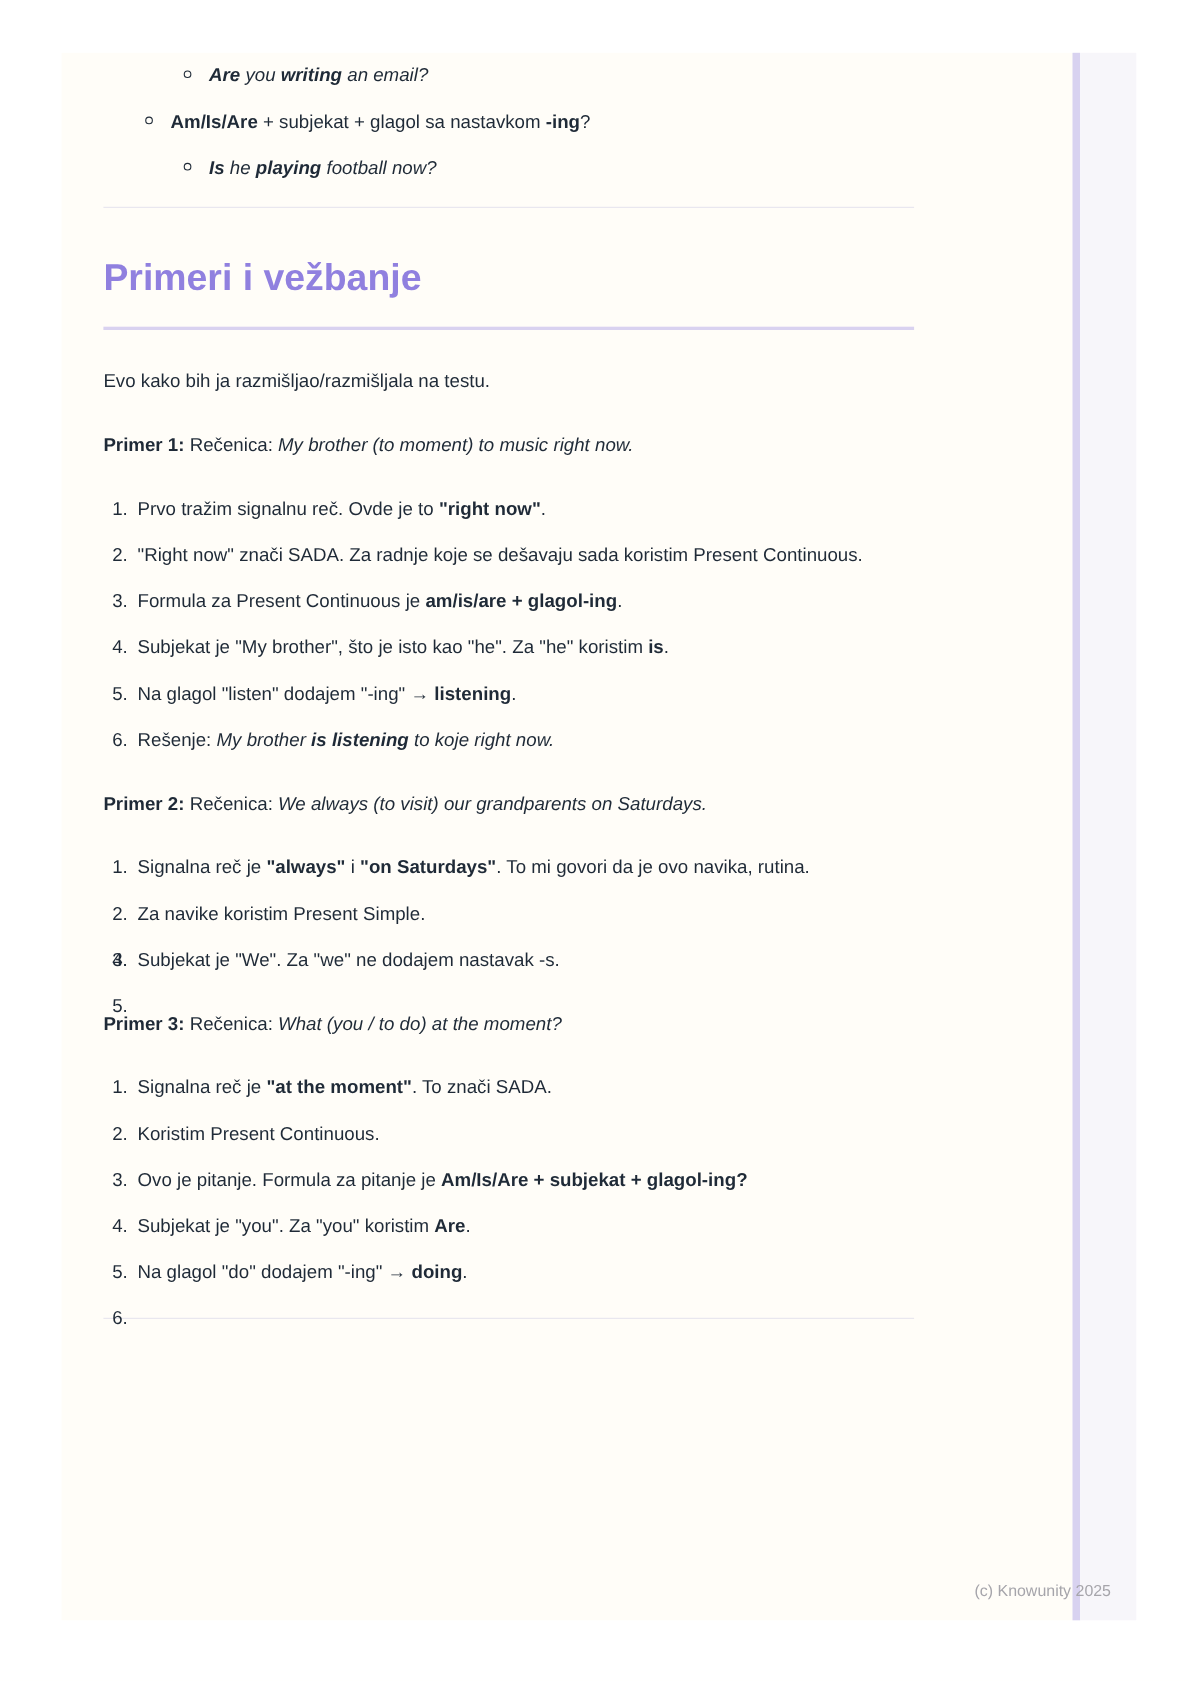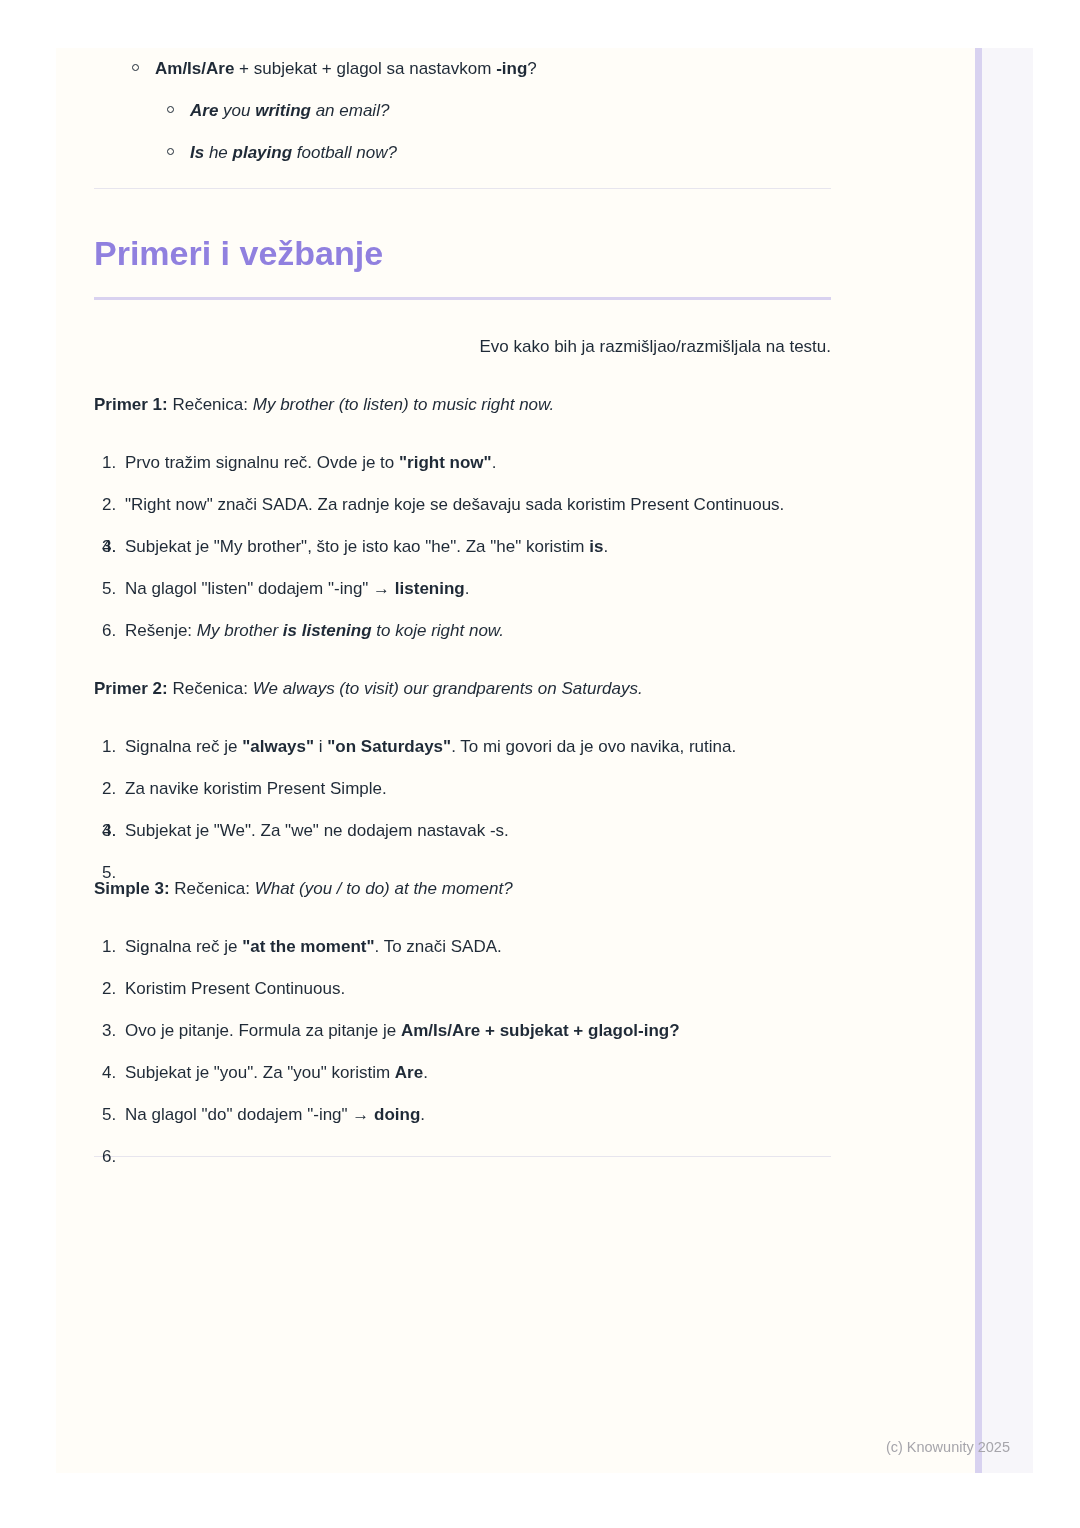--- a/index.html
+++ b/index.html
@@ -60,21 +60,21 @@
     font-size: 34px; line-height: 40px;
     font-weight: 700;
     color: #9080df;
     margin: 44px 0 24px 0;
   }
   .divider-accent {
     border: none; height: 0;
     border-top: 3px solid #d9d2f0;
     margin: 0 0 30px 0;
   }
-  p.intro { margin: 0 0 20px 0; text-align: right; }
+  p.intro { margin: 0 0 20px 0; }
   p.lead { margin: 24px 0 0 0; }
   .steps { margin: 24px 0 24px 0; }
   .step { position: relative; padding-left: 31px; margin-bottom: 8px; }
   .step-num { position: absolute; left: 8px; top: 0; }
 
   .copyright {
     position: absolute;
     top: 1437px; right: 70px;
     font-size: 14.5px; line-height: 20px;
     color: #a6a5ab;
@@ -87,51 +87,51 @@
 <body>
 
 <div class="page layer"></div>
 <div class="page-edge-stripe layer"></div>
 <div class="side-panel layer"></div>
 
 <div class="doc-wrap">
   <div class="doc">
 
     <div id="bullet-list">
+        <div class="bullet-row lvl2"><span class="bullet-marker"></span><span><span class="b i">Are</span><span class="i"> you </span><span class="b i">writing</span><span class="i"> an email?</span></span></div>
         <div class="bullet-row lvl1"><span class="bullet-marker"></span><span><span class="b">Am/Is/Are</span><span> + subjekat + glagol sa nastavkom </span><span class="b">-ing</span><span>?</span></span></div>
-        <div class="bullet-row lvl2"><span class="bullet-marker"></span><span><span class="b i">Are</span><span class="i"> you </span><span class="b i">writing</span><span class="i"> an email?</span></span></div>
         <div class="bullet-row lvl2"><span class="bullet-marker"></span><span><span class="b i">Is</span><span class="i"> he </span><span class="b i">playing</span><span class="i"> football now?</span></span></div>
       </div>
 
     <hr class="divider">
 
     <h1 class="page-title">Primeri i vežbanje</h1>
     <hr class="divider-accent">
 
     <p class="intro">Evo kako bih ja razmišljao/razmišljala na testu.</p>
 
     <div id="examples">
-        <p class="lead"><span class="b">Primer 1:</span><span> Rečenica: </span><span class="i">My brother (to listen) to music right now.</span></p>
+        <p class="lead"><span class="b">Primer 1:</span><span> Rečenica: </span><span class="i">My brother (to moment) to music right now.</span></p>
         <div class="steps">
           <div class="step"><span class="step-num">1.</span><span><span>Prvo tražim signalnu reč. Ovde je to </span><span class="b">"right now"</span><span>.</span></span></div>
           <div class="step"><span class="step-num">2.</span><span><span>"Right now" znači SADA. Za radnje koje se dešavaju sada koristim Present Continuous.</span></span></div>
-          <div class="step"><span class="step-num">3.</span></div>
+          <div class="step"><span class="step-num">3.</span><span><span>Formula za Present Continuous je </span><span class="b">am/is/are + glagol-ing</span><span>.</span></span></div>
           <div class="step"><span class="step-num">4.</span><span><span>Subjekat je "My brother", što je isto kao "he". Za "he" koristim </span><span class="b">is</span><span>.</span></span></div>
           <div class="step"><span class="step-num">5.</span><span><span>Na glagol "listen" dodajem "-ing" → </span><span class="b">listening</span><span>.</span></span></div>
           <div class="step"><span class="step-num">6.</span><span><span>Rešenje: </span><span class="i">My brother </span><span class="b i">is listening</span><span class="i"> to koje right now.</span></span></div>
         </div>
         <p class="lead"><span class="b">Primer 2:</span><span> Rečenica: </span><span class="i">We always (to visit) our grandparents on Saturdays.</span></p>
         <div class="steps">
           <div class="step"><span class="step-num">1.</span><span><span>Signalna reč je </span><span class="b">"always"</span><span> i </span><span class="b">"on Saturdays"</span><span>. To mi govori da je ovo navika, rutina.</span></span></div>
           <div class="step"><span class="step-num">2.</span><span><span>Za navike koristim Present Simple.</span></span></div>
           <div class="step"><span class="step-num">3.</span></div>
           <div class="step"><span class="step-num">4.</span><span><span>Subjekat je "We". Za "we" ne dodajem nastavak -s.</span></span></div>
           <div class="step"><span class="step-num">5.</span></div>
         </div>
-        <p class="lead"><span class="b">Simple 3:</span><span> Rečenica: </span><span class="i">What (you / to do) at the moment?</span></p>
+        <p class="lead"><span class="b">Primer 3:</span><span> Rečenica: </span><span class="i">What (you / to do) at the moment?</span></p>
         <div class="steps">
           <div class="step"><span class="step-num">1.</span><span><span>Signalna reč je </span><span class="b">"at the moment"</span><span>. To znači SADA.</span></span></div>
           <div class="step"><span class="step-num">2.</span><span><span>Koristim Present Continuous.</span></span></div>
           <div class="step"><span class="step-num">3.</span><span><span>Ovo je pitanje. Formula za pitanje je </span><span class="b">Am/Is/Are + subjekat + glagol-ing?</span></span></div>
           <div class="step"><span class="step-num">4.</span><span><span>Subjekat je "you". Za "you" koristim </span><span class="b">Are</span><span>.</span></span></div>
           <div class="step"><span class="step-num">5.</span><span><span>Na glagol "do" dodajem "-ing" → </span><span class="b">doing</span><span>.</span></span></div>
           <div class="step"><span class="step-num">6.</span></div>
         </div>
       </div>
 

